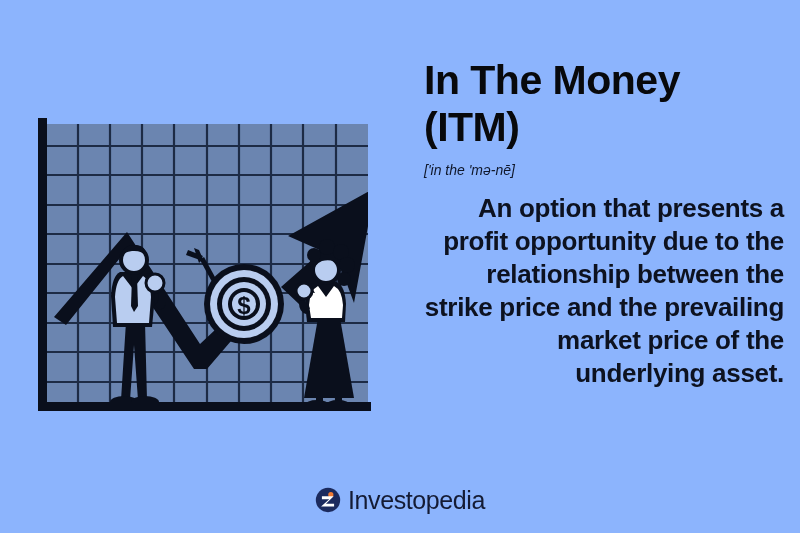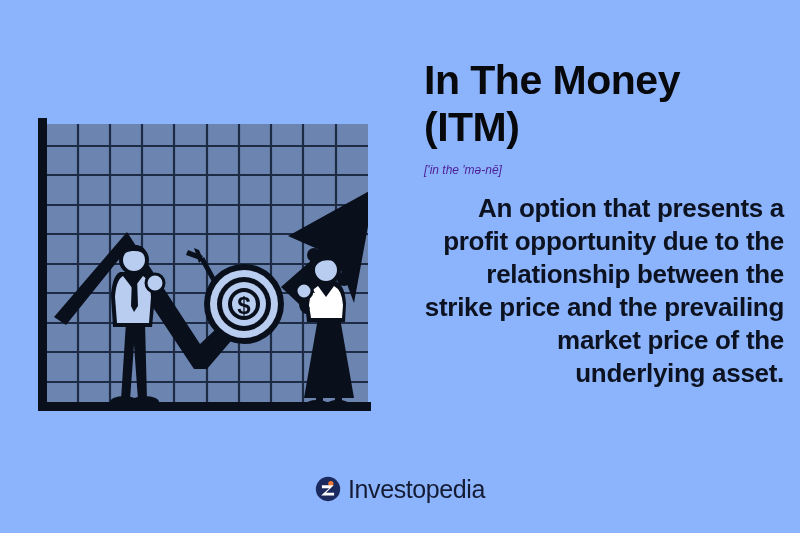--- a/index.html
+++ b/index.html
@@ -44,42 +44,42 @@
     font-family: "Liberation Sans", sans-serif;
     font-size: 41px;
     line-height: 47px;
     font-weight: bold;
     color: #08090c;
     letter-spacing: -0.5px;
   }
   #pronunciation {
     margin: 8px 0 0 0;
     font-family: "Liberation Sans", sans-serif;
-    font-size: 12px;
+    font-size: 14px;
     line-height: 22px;
     font-style: italic;
-    color: #4c1d95;
+    color: #0f172a;
   }
   #definition {
     margin: 11px 0 0 0;
     font-family: "Liberation Sans", sans-serif;
     font-size: 26px;
     line-height: 33px;
     font-weight: bold;
     color: #0d1220;
     letter-spacing: -0.3px;
     text-align: right;
   }
 
   
   #brand {
     position: absolute;
     left: 0;
     right: 0;
-    top: 476px;
+    top: 487px;
     display: flex;
     align-items: flex-start;
     justify-content: center;
     gap: 7px;
   }
   #brand-mark {
     display: block;
     width: 26px;
     height: 26px;
   }

